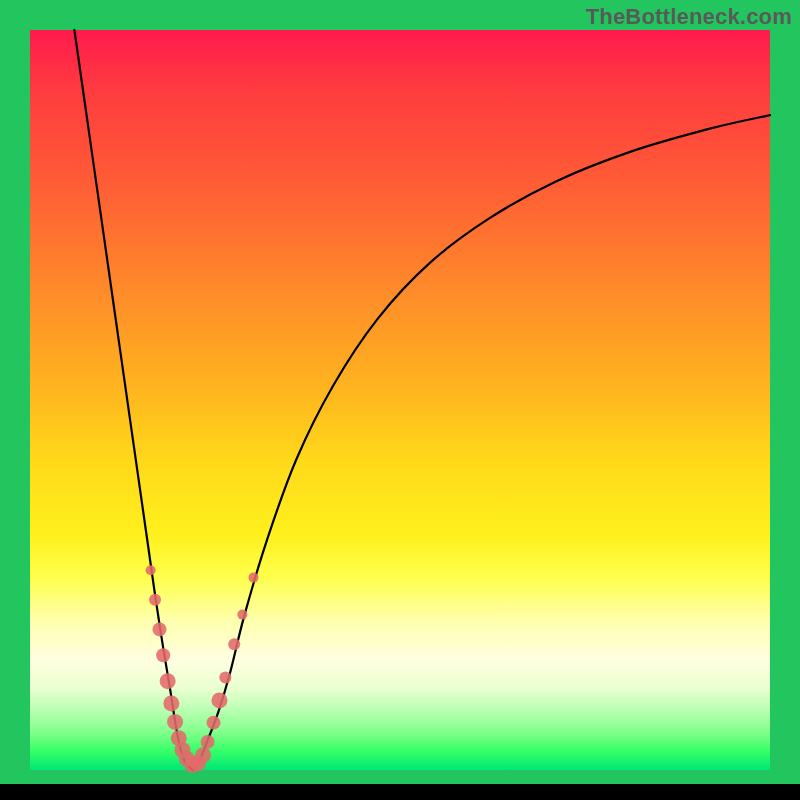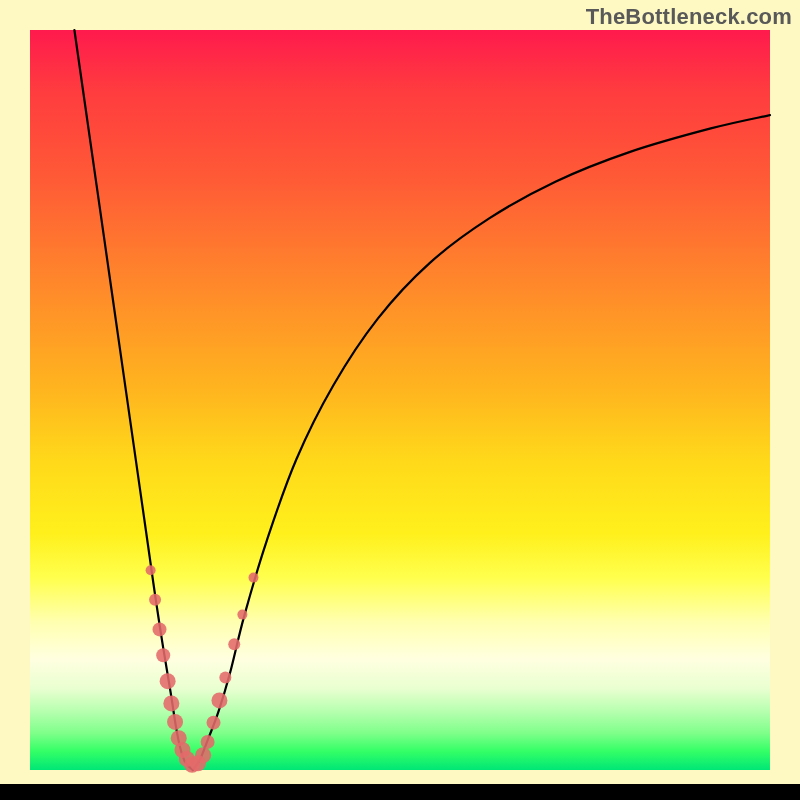--- a/index.html
+++ b/index.html
@@ -8,21 +8,21 @@
     width: 800px;
     height: 800px;
     overflow: hidden;
     background: #000;
     font-family: Arial, Helvetica, sans-serif;
   }
   .frame {
     position: relative;
     width: 800px;
     height: 784px;
-    background: #fef9c3;
+    background: #22c55e;
   }
   .plot-area {
     position: absolute;
     left: 30px;
     top: 30px;
     width: 740px;
     height: 740px;
     
     background: linear-gradient(
       to bottom,

